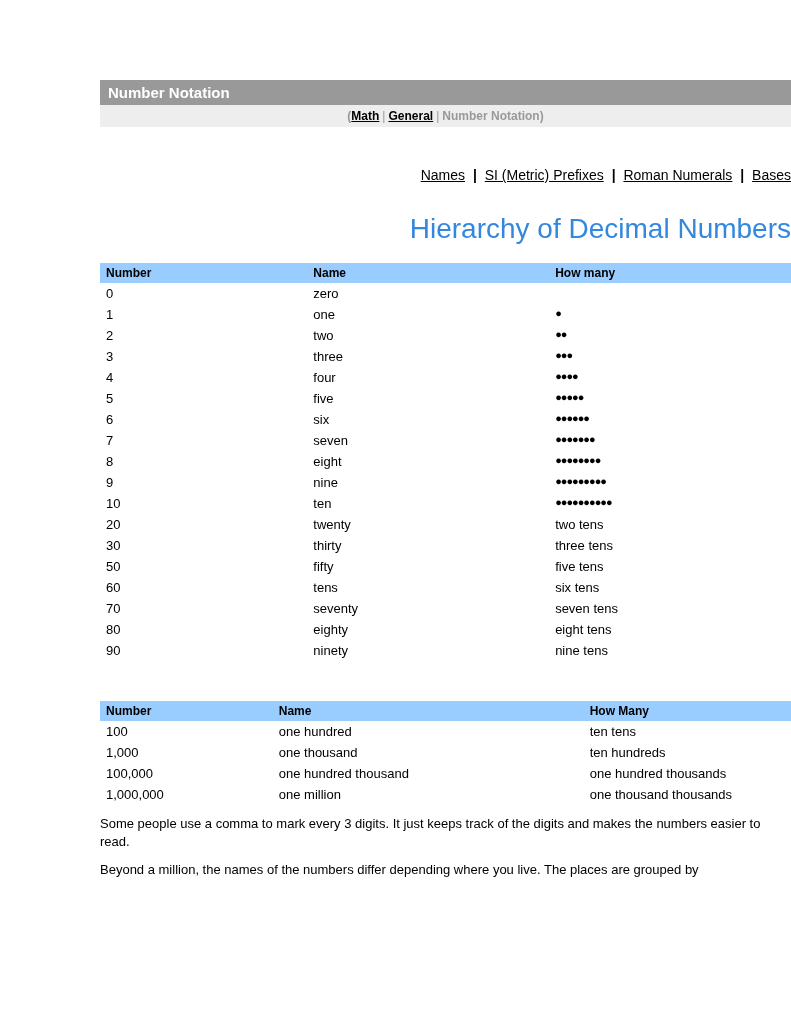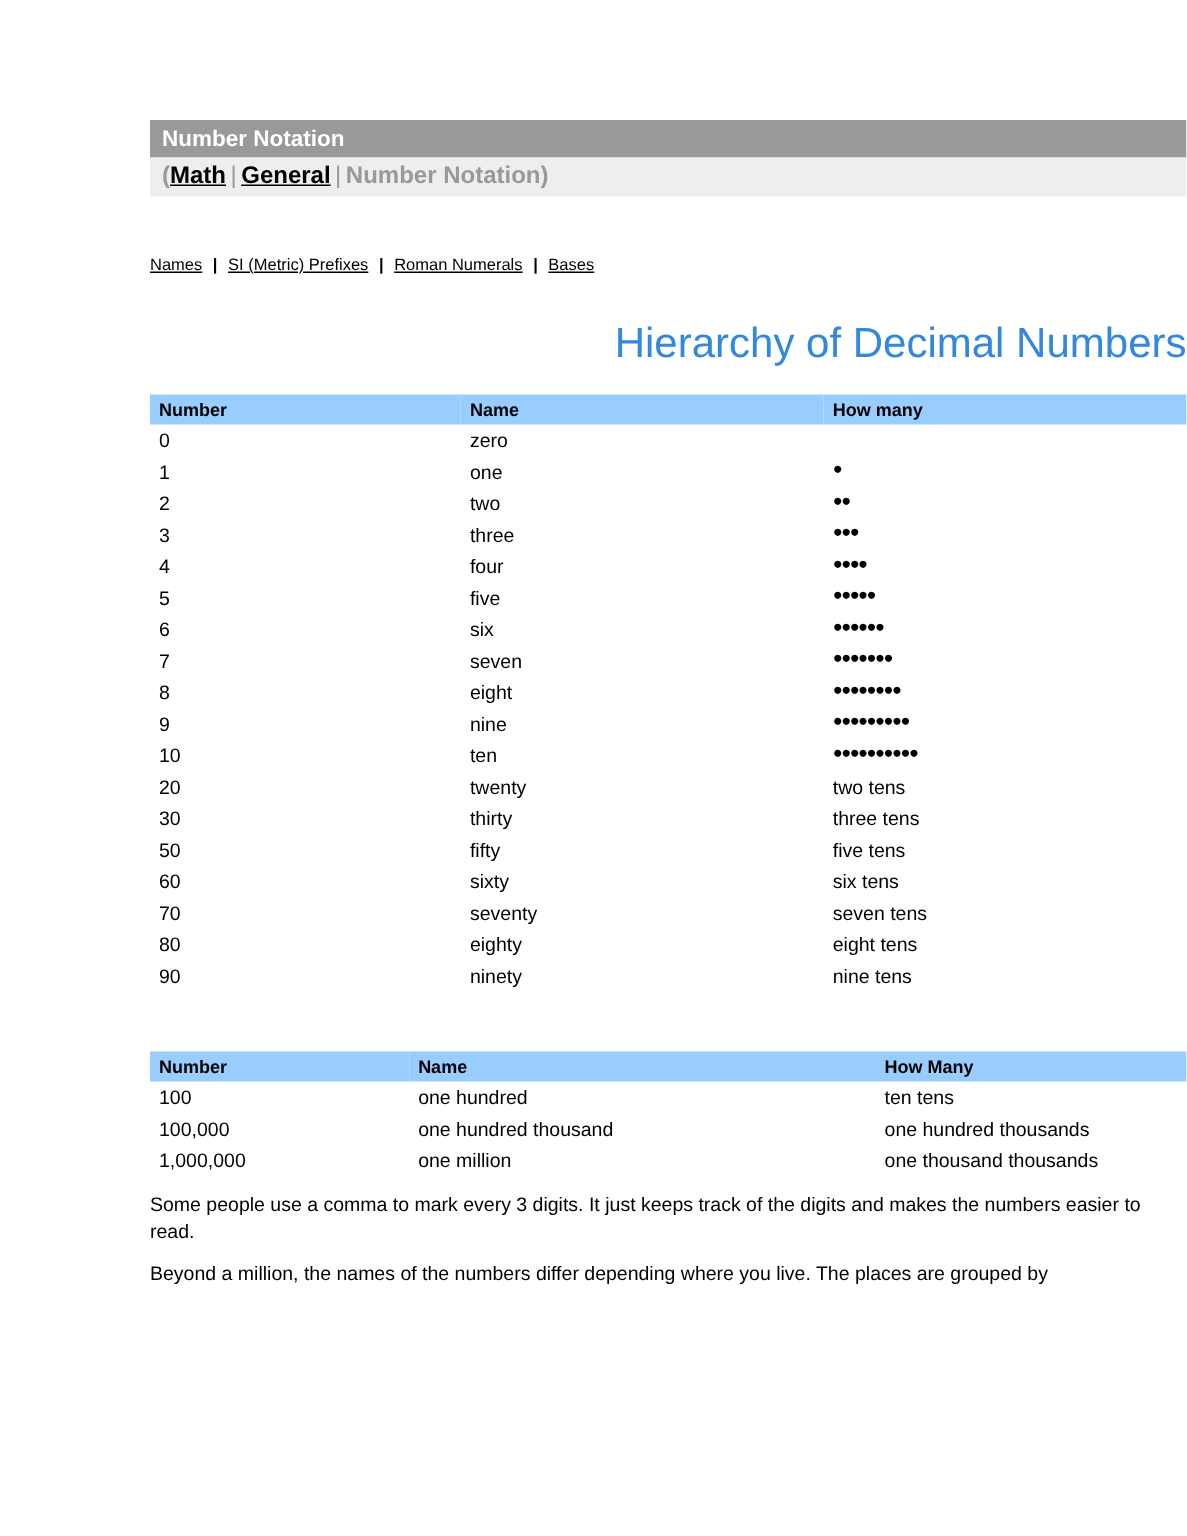--- a/index.html
+++ b/index.html
@@ -19,41 +19,42 @@
   .title-bar {
     background: #999999;
     color: #fff;
     font-weight: bold;
     font-size: 15px;
     padding: 4px 8px;
   }
   .breadcrumb {
     background: #eeeeee;
     padding: 4px 8px;
-    font-size: 16px;
+    font-size: 12px;
     font-weight: bold;
     color: #999;
+    text-align: center;
   }
   .breadcrumb a {
     color: #000;
     text-decoration: underline;
   }
   .breadcrumb .sep {
     color: #999;
     font-weight: normal;
     margin: 0 3px;
   }
   .breadcrumb .current {
     color: #999;
     font-weight: bold;
   }
   .nav-links {
-    text-align: left;
+    text-align: right;
     padding: 40px 0 20px 0;
-    font-size: 11px;
+    font-size: 14px;
   }
   .nav-links a {
     color: #000;
     text-decoration: underline;
   }
   .nav-links .sep {
     margin: 0 4px;
     color: #000;
     font-weight: bold;
   }
@@ -200,21 +201,21 @@
             <td>thirty</td>
             <td>three tens</td>
           </tr>
           <tr>
             <td>50</td>
             <td>fifty</td>
             <td>five tens</td>
           </tr>
           <tr>
             <td>60</td>
-            <td>sixty</td>
+            <td>tens</td>
             <td>six tens</td>
           </tr>
           <tr>
             <td>70</td>
             <td>seventy</td>
             <td>seven tens</td>
           </tr>
           <tr>
             <td>80</td>
             <td>eighty</td>
@@ -243,20 +244,25 @@
           <th>How Many</th>
         </tr>
       </thead>
       <tbody id="table2-body">
           <tr>
             <td>100</td>
             <td>one hundred</td>
             <td>ten tens</td>
           </tr>
           <tr>
+            <td>1,000</td>
+            <td>one thousand</td>
+            <td>ten hundreds</td>
+          </tr>
+          <tr>
             <td>100,000</td>
             <td>one hundred thousand</td>
             <td>one hundred thousands</td>
           </tr>
           <tr>
             <td>1,000,000</td>
             <td>one million</td>
             <td>one thousand thousands</td>
           </tr>
         </tbody>

